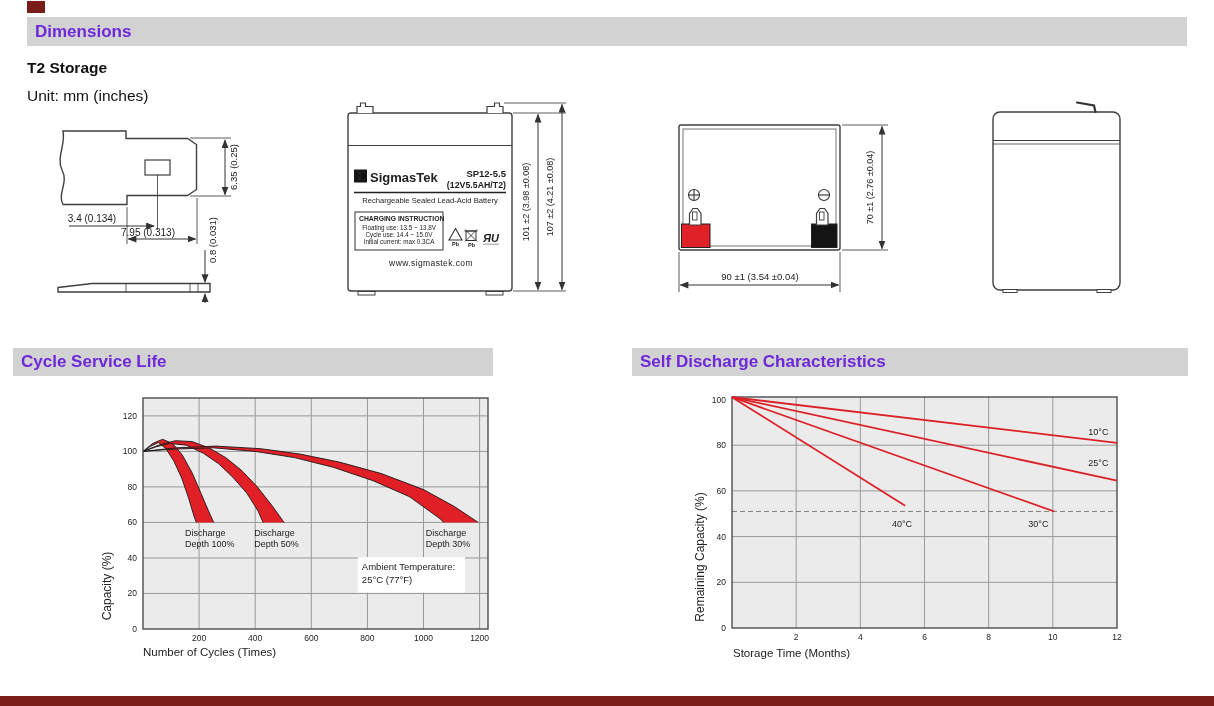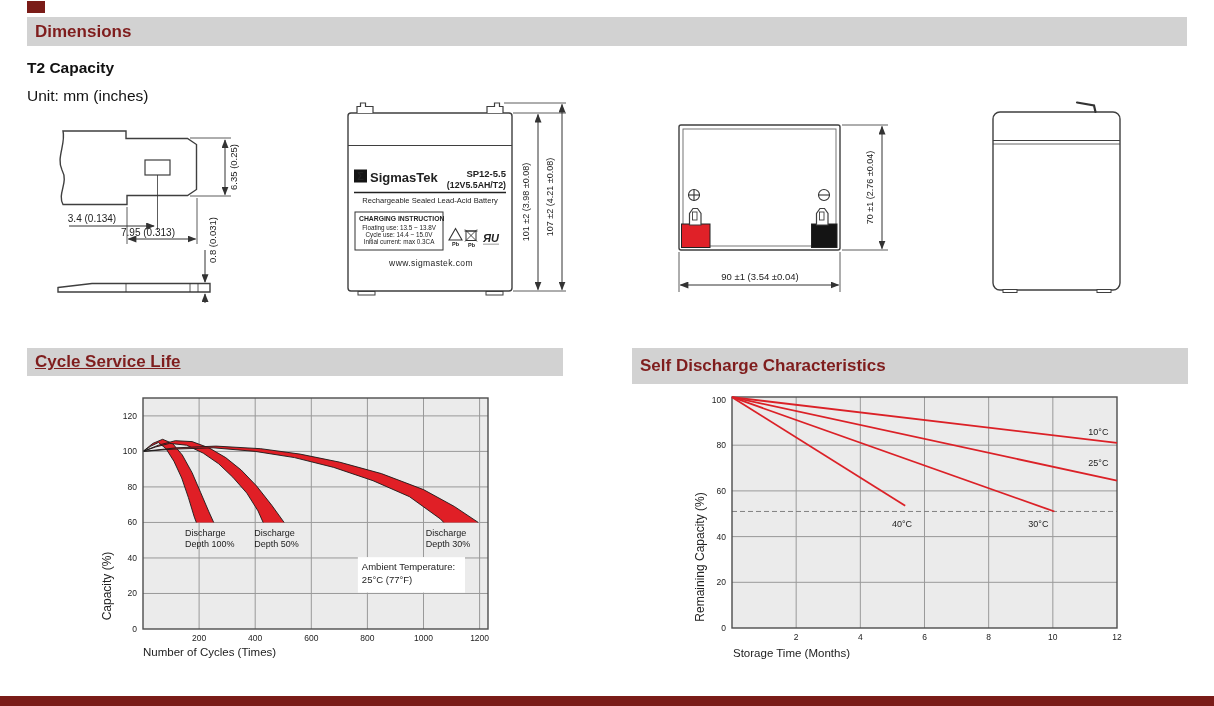--- a/index.html
+++ b/index.html
@@ -1,42 +1,42 @@
 <!DOCTYPE html>
 <html><head>
 <meta charset="utf-8">
 <style>
   html,body{margin:0;padding:0;background:#fff;}
   body{position:relative;width:1214px;height:706px;overflow:hidden;
        font-family:"Liberation Sans",sans-serif;color:#111;}
-  .section-bar{position:absolute;background:#d2d2d2;color:#7f1d1d;
+  .section-bar{position:absolute;background:#d2d2d2;color:#6d28d9;
        font-weight:bold;font-size:17px;box-sizing:border-box;padding-left:8px;
        display:flex;align-items:center;}
   #bar-dimensions{left:27px;top:17px;width:1160px;height:29px;}
-  #bar-cycle{left:27px;top:348px;width:536px;height:28px;text-decoration:underline;}
-  #bar-self{left:632px;top:348px;width:556px;height:36px;}
+  #bar-cycle{left:13px;top:348px;width:480px;height:28px;}
+  #bar-self{left:632px;top:348px;width:556px;height:28px;}
   .t2{position:absolute;left:27px;top:59px;font-size:15.5px;font-weight:bold;}
   .unit{position:absolute;left:27px;top:87px;font-size:15.5px;}
   .accent-square{position:absolute;left:27px;top:1px;width:18px;height:12px;background:#7a1c18;}
   .footer-bar{position:absolute;left:0;top:696px;width:1214px;height:10px;background:#7a1c18;}
   #art{position:absolute;left:0;top:0;}
   #art text{font-family:"Liberation Sans",sans-serif;fill:#222;}
   .dim{stroke:#333;stroke-width:1;}
   .ext{stroke:#333;stroke-width:0.8;}
   .outline{stroke:#3f3f3f;stroke-width:1.4;fill:#fff;}
 </style>
 </head>
 <body>
 
 <div class="accent-square"></div>
 
 <div class="section-bar" id="bar-dimensions">
   <span>Dimensions</span>
 </div>
-<div class="t2">T2 Capacity</div>
+<div class="t2">T2 Storage</div>
 <div class="unit">Unit: mm (inches)</div>
 
 <div class="section-bar" id="bar-cycle">
   <span>Cycle Service Life</span>
 </div>
 <div class="section-bar" id="bar-self">
   <span>Self Discharge Characteristics</span>
 </div>
 
 <div class="footer-bar"></div>

